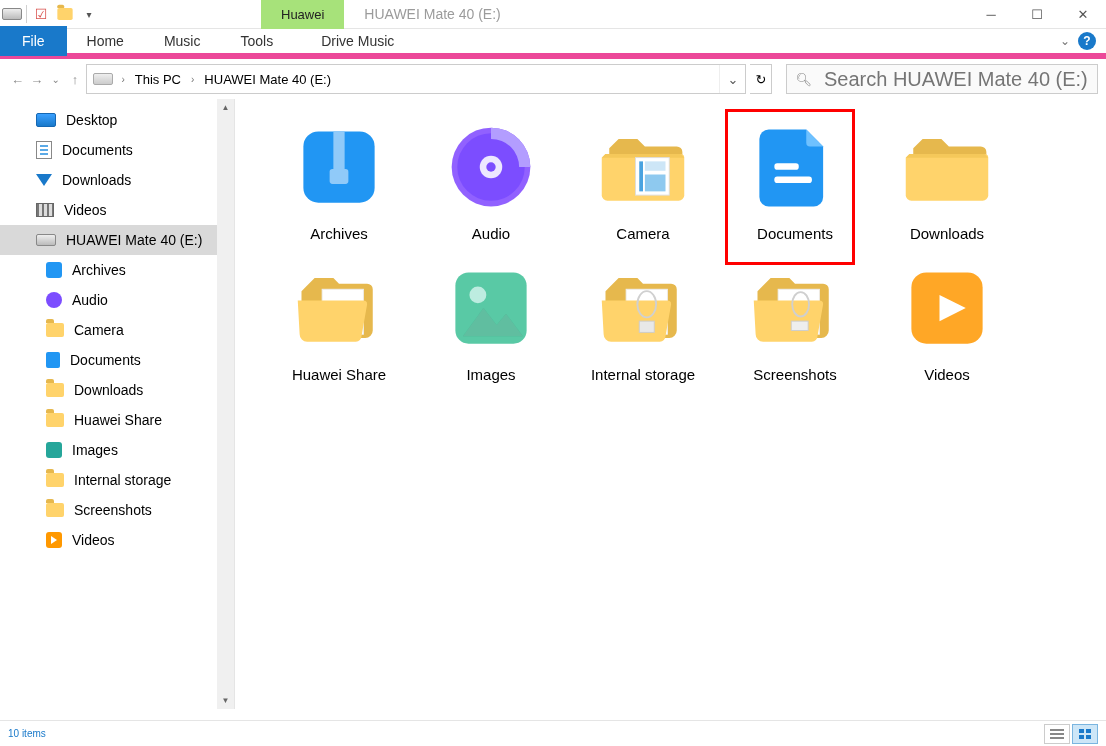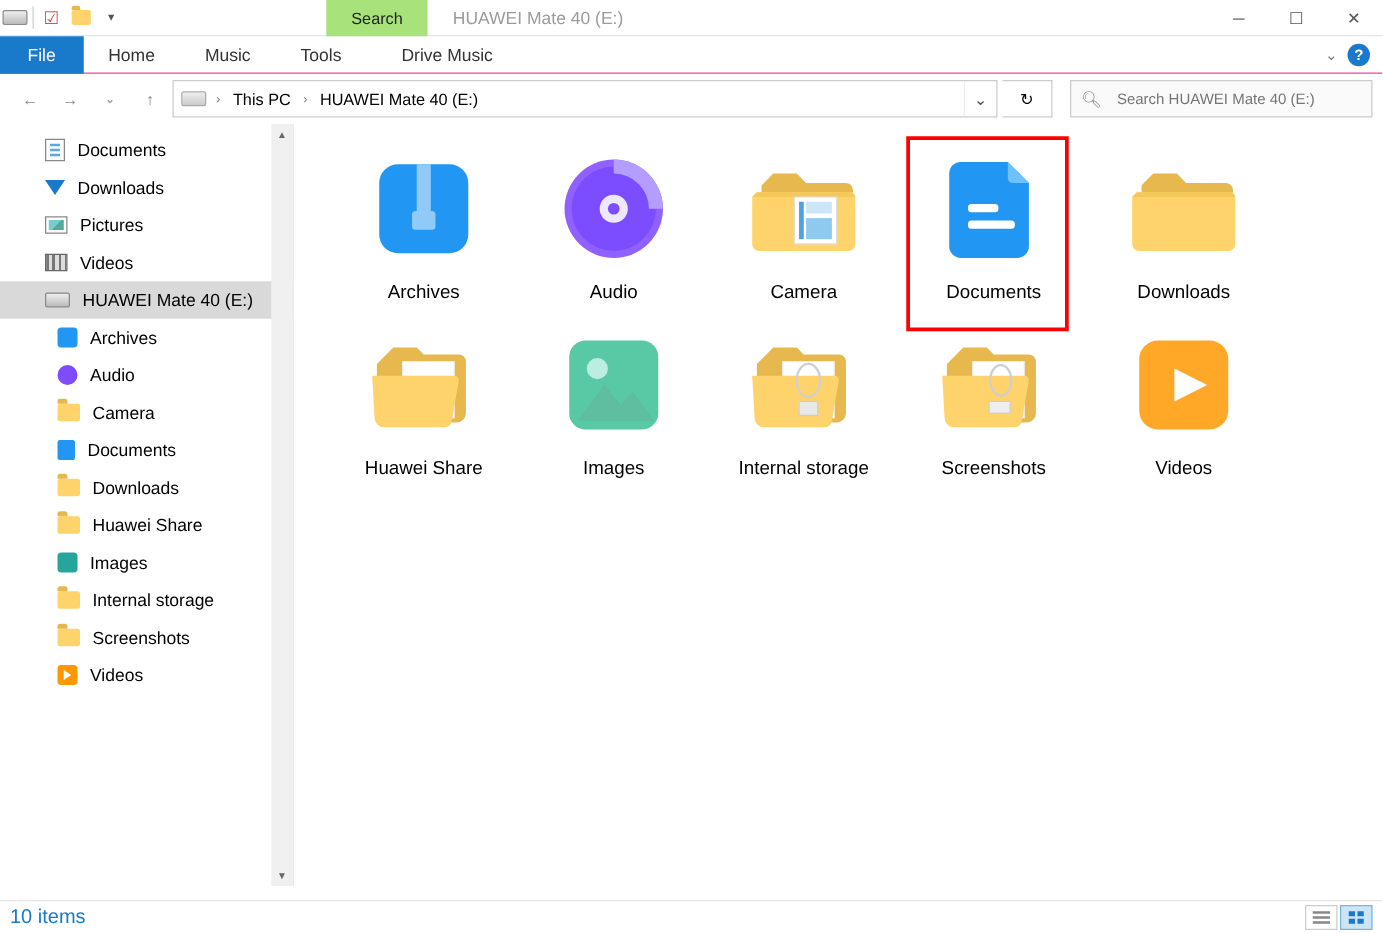--- a/index.html
+++ b/index.html
@@ -9,39 +9,39 @@
 .titlebar { height:29px; display:flex; align-items:center; background:#fff; border-bottom:1px solid #e5e5e5; }
 .titlebar .left { display:flex; align-items:center; height:100%; }
 .qat-icon { width:24px; height:28px; display:flex; align-items:center; justify-content:center; cursor:pointer; }
 .qat-sep { width:1px; height:18px; background:#d0d0d0; margin:0 2px; }
 .tab-manage { height:29px; padding:0 20px; background:#a7e27a; display:flex; align-items:center; margin-left:160px; color:#222; font-size:13px; }
 .title-text { margin-left:20px; color:#9b9b9b; font-size:14px; }
 .win-controls { margin-left:auto; display:flex; height:100%; }
 .win-btn { width:46px; height:29px; display:flex; align-items:center; justify-content:center; cursor:pointer; color:#555; }
 
 
-.ribbon { height:30px; display:flex; align-items:center; border-bottom:1px solid #ec4899; position:relative; }
+.ribbon { height:30px; display:flex; align-items:center; border-bottom:6px solid #ec4899; position:relative; }
 .ribbon .file { background:#1979ca; color:#fff; height:30px; padding:0 22px; display:flex; align-items:center; font-size:14px; }
 .ribbon .tab { padding:15px 20px; height:30px; display:flex; align-items:center; cursor:pointer; color:#333; font-size:14px; }
 .ribbon .drive-tools { padding:0 14px; height:30px; display:flex; align-items:center; color:#333; font-size:14px; margin-left:2px; }
 .ribbon .rhs { margin-left:auto; display:flex; align-items:center; gap:8px; padding-right:10px; }
 .help-circle { width:18px; height:18px; border-radius:50%; background:#1979ca; color:#fff; display:flex; align-items:center; justify-content:center; font-size:12px; font-weight:bold; }
 
 
 .navrow { height:40px; display:flex; align-items:center; padding:6px 8px 6px 10px; gap:4px; }
 .nav-btn { width:28px; height:28px; display:flex; align-items:center; justify-content:center; color:#888; cursor:pointer; }
 .addr { flex:0 0 660px; height:30px; border:1px solid #ccc; display:flex; align-items:center; background:#fff; }
 .addr .seg { padding:0 6px; display:flex; align-items:center; height:100%; cursor:pointer; }
 .addr .chev { color:#777; font-size:10px; padding:0 4px; }
 .addr .drive-icon { width:20px; height:12px; background:linear-gradient(#eee,#ccc); border:1px solid #aaa; border-radius:2px; margin:0 4px 0 6px; }
 .addr .spacer { flex:1; }
 .addr .drop { width:26px; height:100%; display:flex; align-items:center; justify-content:center; border-left:1px solid #eee; color:#555; }
 .refresh { width:40px; height:30px; border:1px solid #ccc; border-left:none; display:flex; align-items:center; justify-content:center; background:#fff; }
 .search { flex:1; margin-left:10px; height:30px; border:1px solid #ccc; display:flex; align-items:center; padding:0 8px; color:#777; background:#fafafa; }
-.search input { border:none; outline:none; flex:1; background:transparent; font-size:12px; color:#a16207; }
+.search input { border:none; outline:none; flex:1; background:transparent; font-size:20px; color:#a16207; }
 .search .sicon { color:#888; margin-right:12px; }
 
 
 .body { display:flex; height:610px; }
 .sidebar { width:235px; border-right:1px solid #e5e5e5; position:relative; overflow:hidden; padding-top:6px; }
 .tree-item { height:30px; display:flex; align-items:center; padding-left:36px; gap:10px; cursor:pointer; font-size:14px; }
 .tree-item.l1 { padding-left:36px; }
 .tree-item.l2 { padding-left:46px; }
 .tree-item.selected { background:#d9d9d9; }
 .tree-icon { width:18px; height:16px; display:inline-block; flex-shrink:0; }
@@ -51,21 +51,21 @@
 
 
 .content { flex:1; padding:20px 10px 10px 40px; overflow:auto; }
 .grid { display:flex; flex-wrap:wrap; gap:0 24px; }
 .item { width:128px; display:flex; flex-direction:column; align-items:center; margin-bottom:18px; cursor:pointer; position:relative; }
 .item .thumb { width:96px; height:96px; display:flex; align-items:center; justify-content:center; }
 .item .label { margin-top:10px; font-size:15px; text-align:center; }
 .highlight-box { position:absolute; border:3px solid #ff0000; pointer-events:none; }
 
 
-.status { position:absolute; bottom:0; left:0; right:0; height:26px; border-top:1px solid #e5e5e5; display:flex; align-items:center; padding:0 8px; font-size:16px; color:#1979ca; }
+.status { position:absolute; bottom:0; left:0; right:0; height:26px; border-top:1px solid #e5e5e5; display:flex; align-items:center; padding:0 8px; font-size:10px; color:#1979ca; }
 .status .right { margin-left:auto; display:flex; gap:2px; }
 .view-toggle { width:26px; height:20px; border:1px solid #ccc; display:flex; align-items:center; justify-content:center; }
 .view-toggle.active { background:#cde6f7; border-color:#7ab5e0; }
 
 
 svg.big { width:90px; height:90px; }
 
 
 .ico-desktop { background:linear-gradient(#3aa0ff,#1979ca); border:1px solid #1567b3; border-radius:2px; width:20px; height:14px; }
 .ico-doc { width:16px; height:18px; background:#fff; border:1px solid #888; position:relative; }
@@ -156,21 +156,21 @@
       </div>
     <div class="qat-sep"></div>
     <div class="qat-icon">
         <span style="color:#d9534f;font-size:14px">☑</span>
       </div>
     <div class="qat-icon">
         <span class="ico-folder" style="display:inline-block;transform:scale(0.85)"></span>
       </div>
     <div class="qat-icon" style="color:#555;font-size:10px">▾</div>
   </div>
-  <div class="tab-manage">Search</div>
+  <div class="tab-manage">Huawei</div>
   <div class="title-text">HUAWEI Mate 40 (E:)</div>
   <div class="win-controls">
     <div class="win-btn">─</div>
     <div class="win-btn">☐</div>
     <div class="win-btn">✕</div>
   </div>
 </div>
 
 <div class="ribbon">
   <div class="file">File</div>
@@ -202,30 +202,30 @@
   <div class="search">
     <span class="sicon">🔍︎</span>
     <input type="text" placeholder="Search HUAWEI Mate 40 (E:)" style="">
   </div>
 </div>
 
 <div class="body">
   <div class="sidebar">
     <div id="tree-top">
         <div class="tree-item l1">
+          <span class="tree-icon ico-desktop"></span>
+          <span>Desktop</span>
+        </div>
+        <div class="tree-item l1">
           <span class="tree-icon ico-doc"></span>
           <span>Documents</span>
         </div>
         <div class="tree-item l1">
           <span class="tree-icon ico-dl"></span>
           <span>Downloads</span>
-        </div>
-        <div class="tree-item l1">
-          <span class="tree-icon ico-pic"></span>
-          <span>Pictures</span>
         </div>
         <div class="tree-item l1">
           <span class="tree-icon ico-vid"></span>
           <span>Videos</span>
         </div>
         <div class="tree-item l1 selected">
           <span class="tree-icon ico-drive"></span>
           <span>HUAWEI Mate 40 (E:)</span>
         </div>
       </div>

